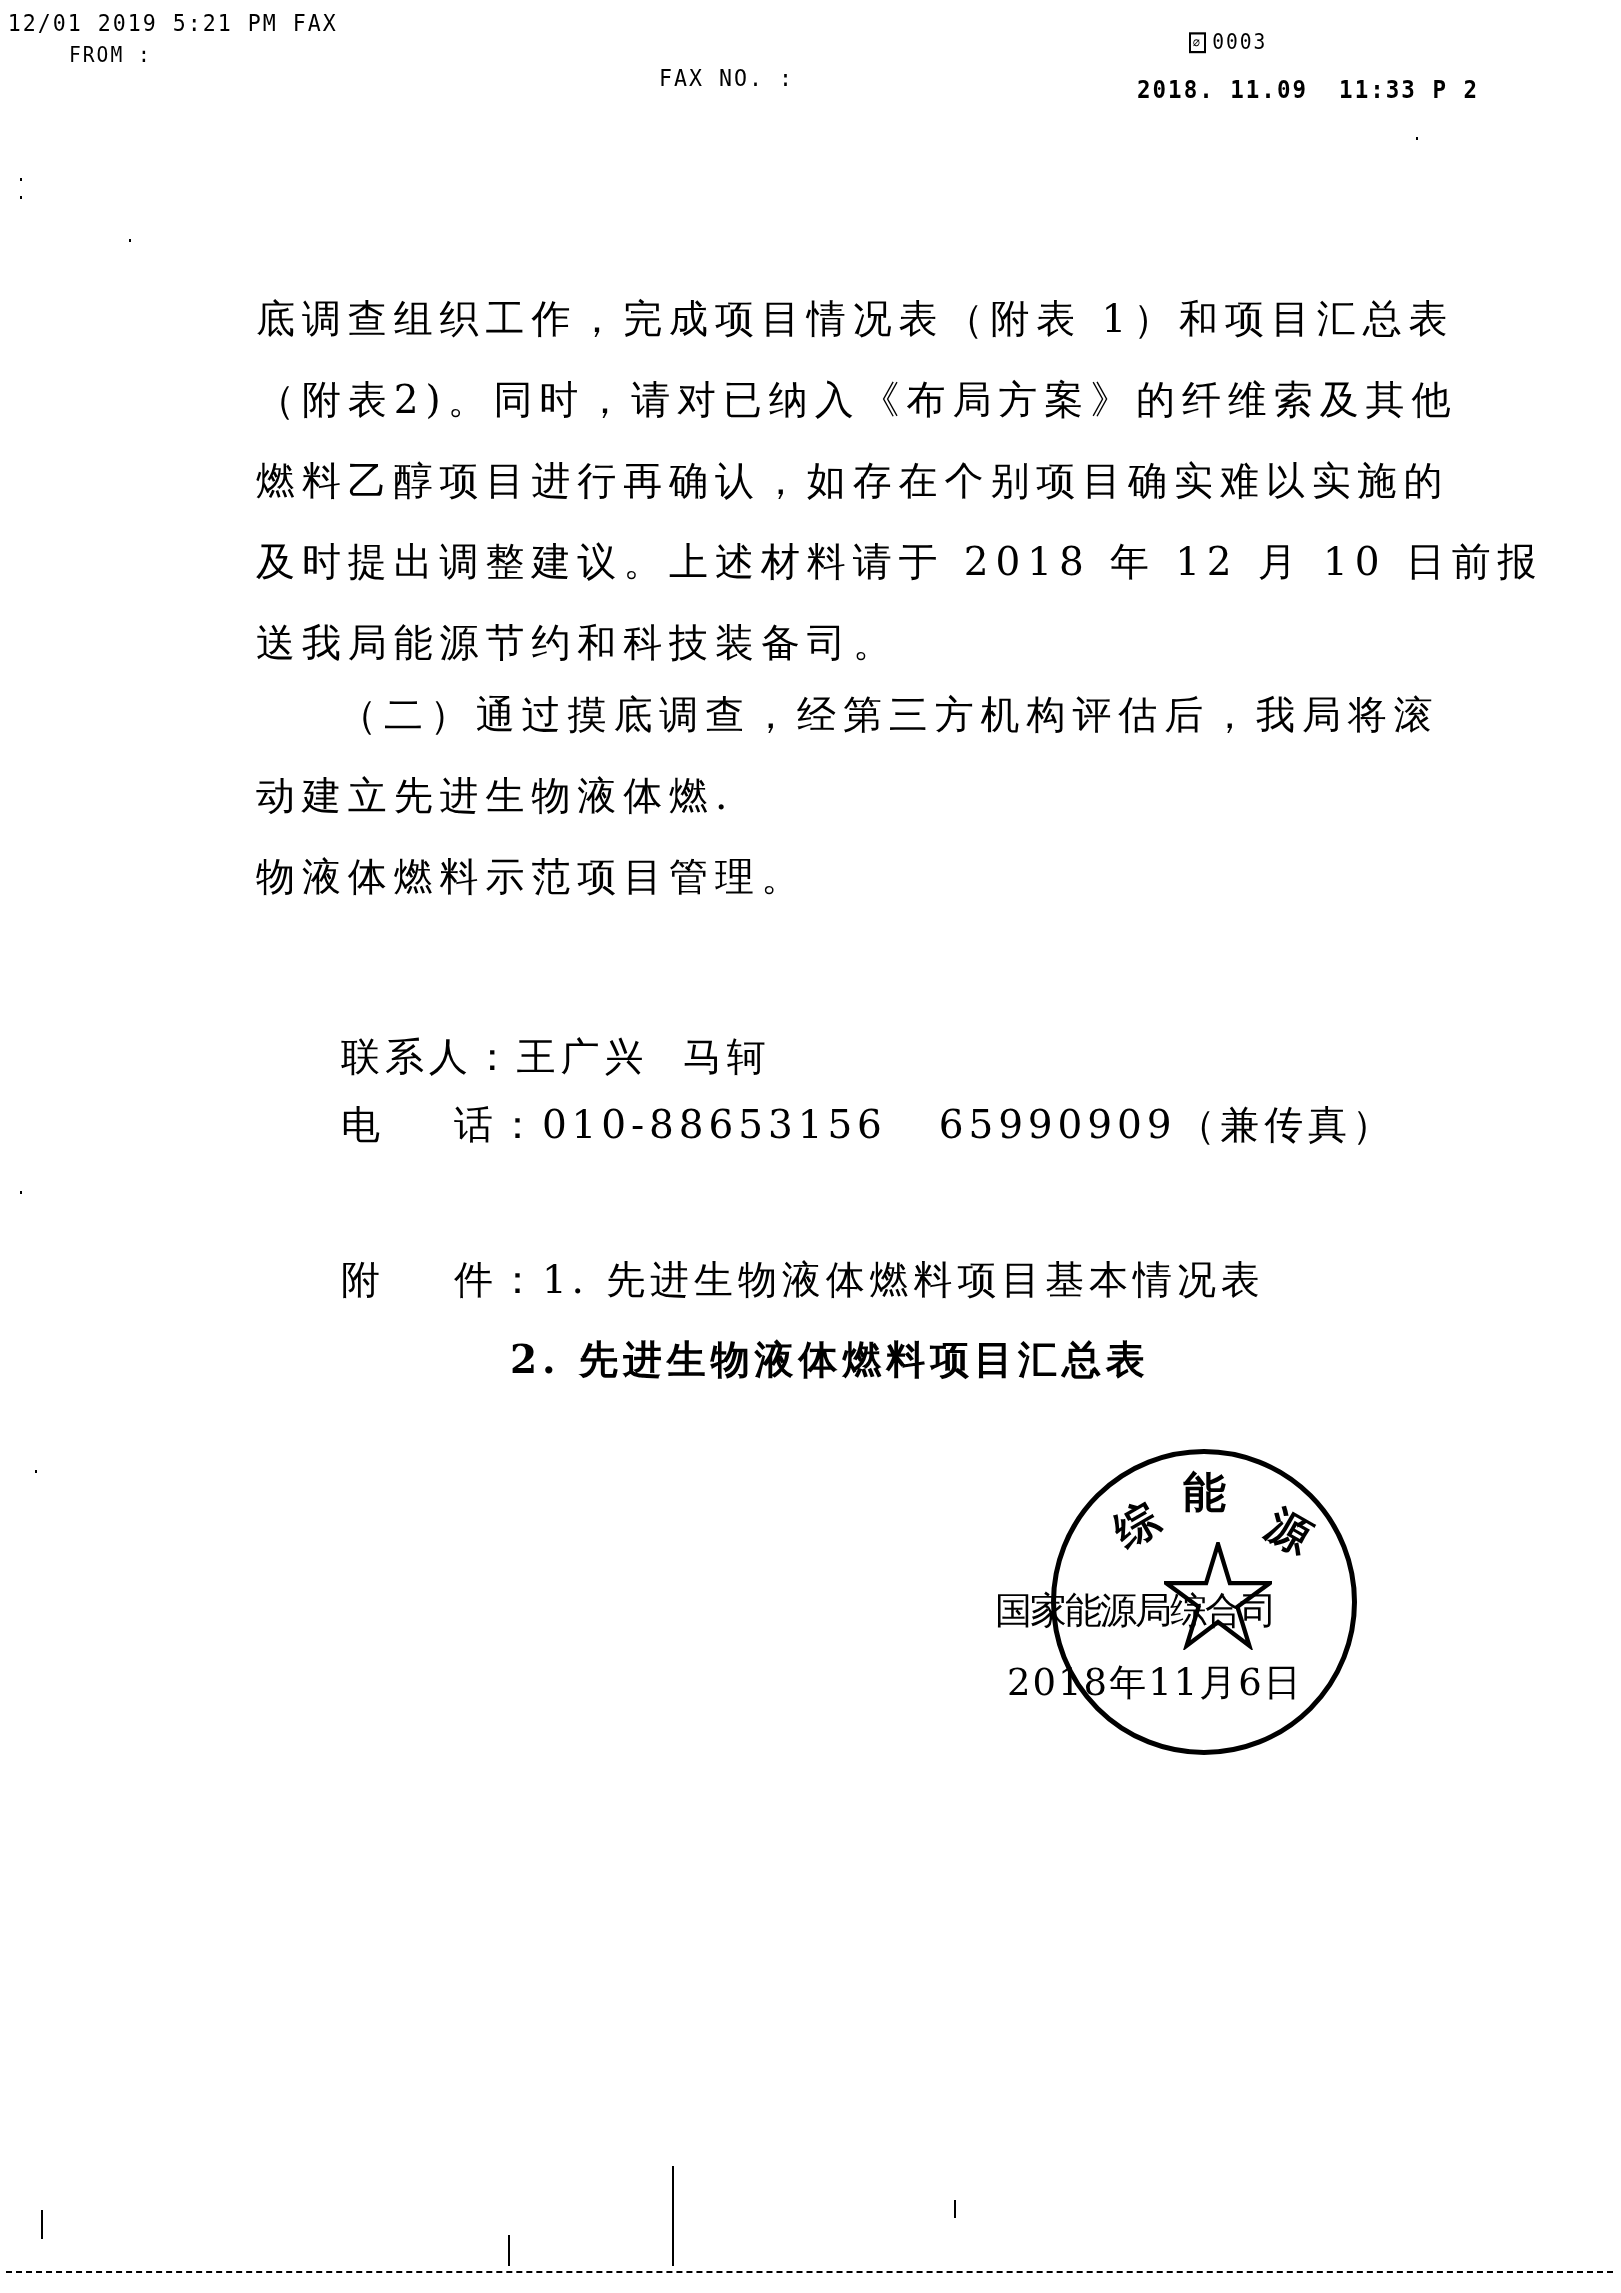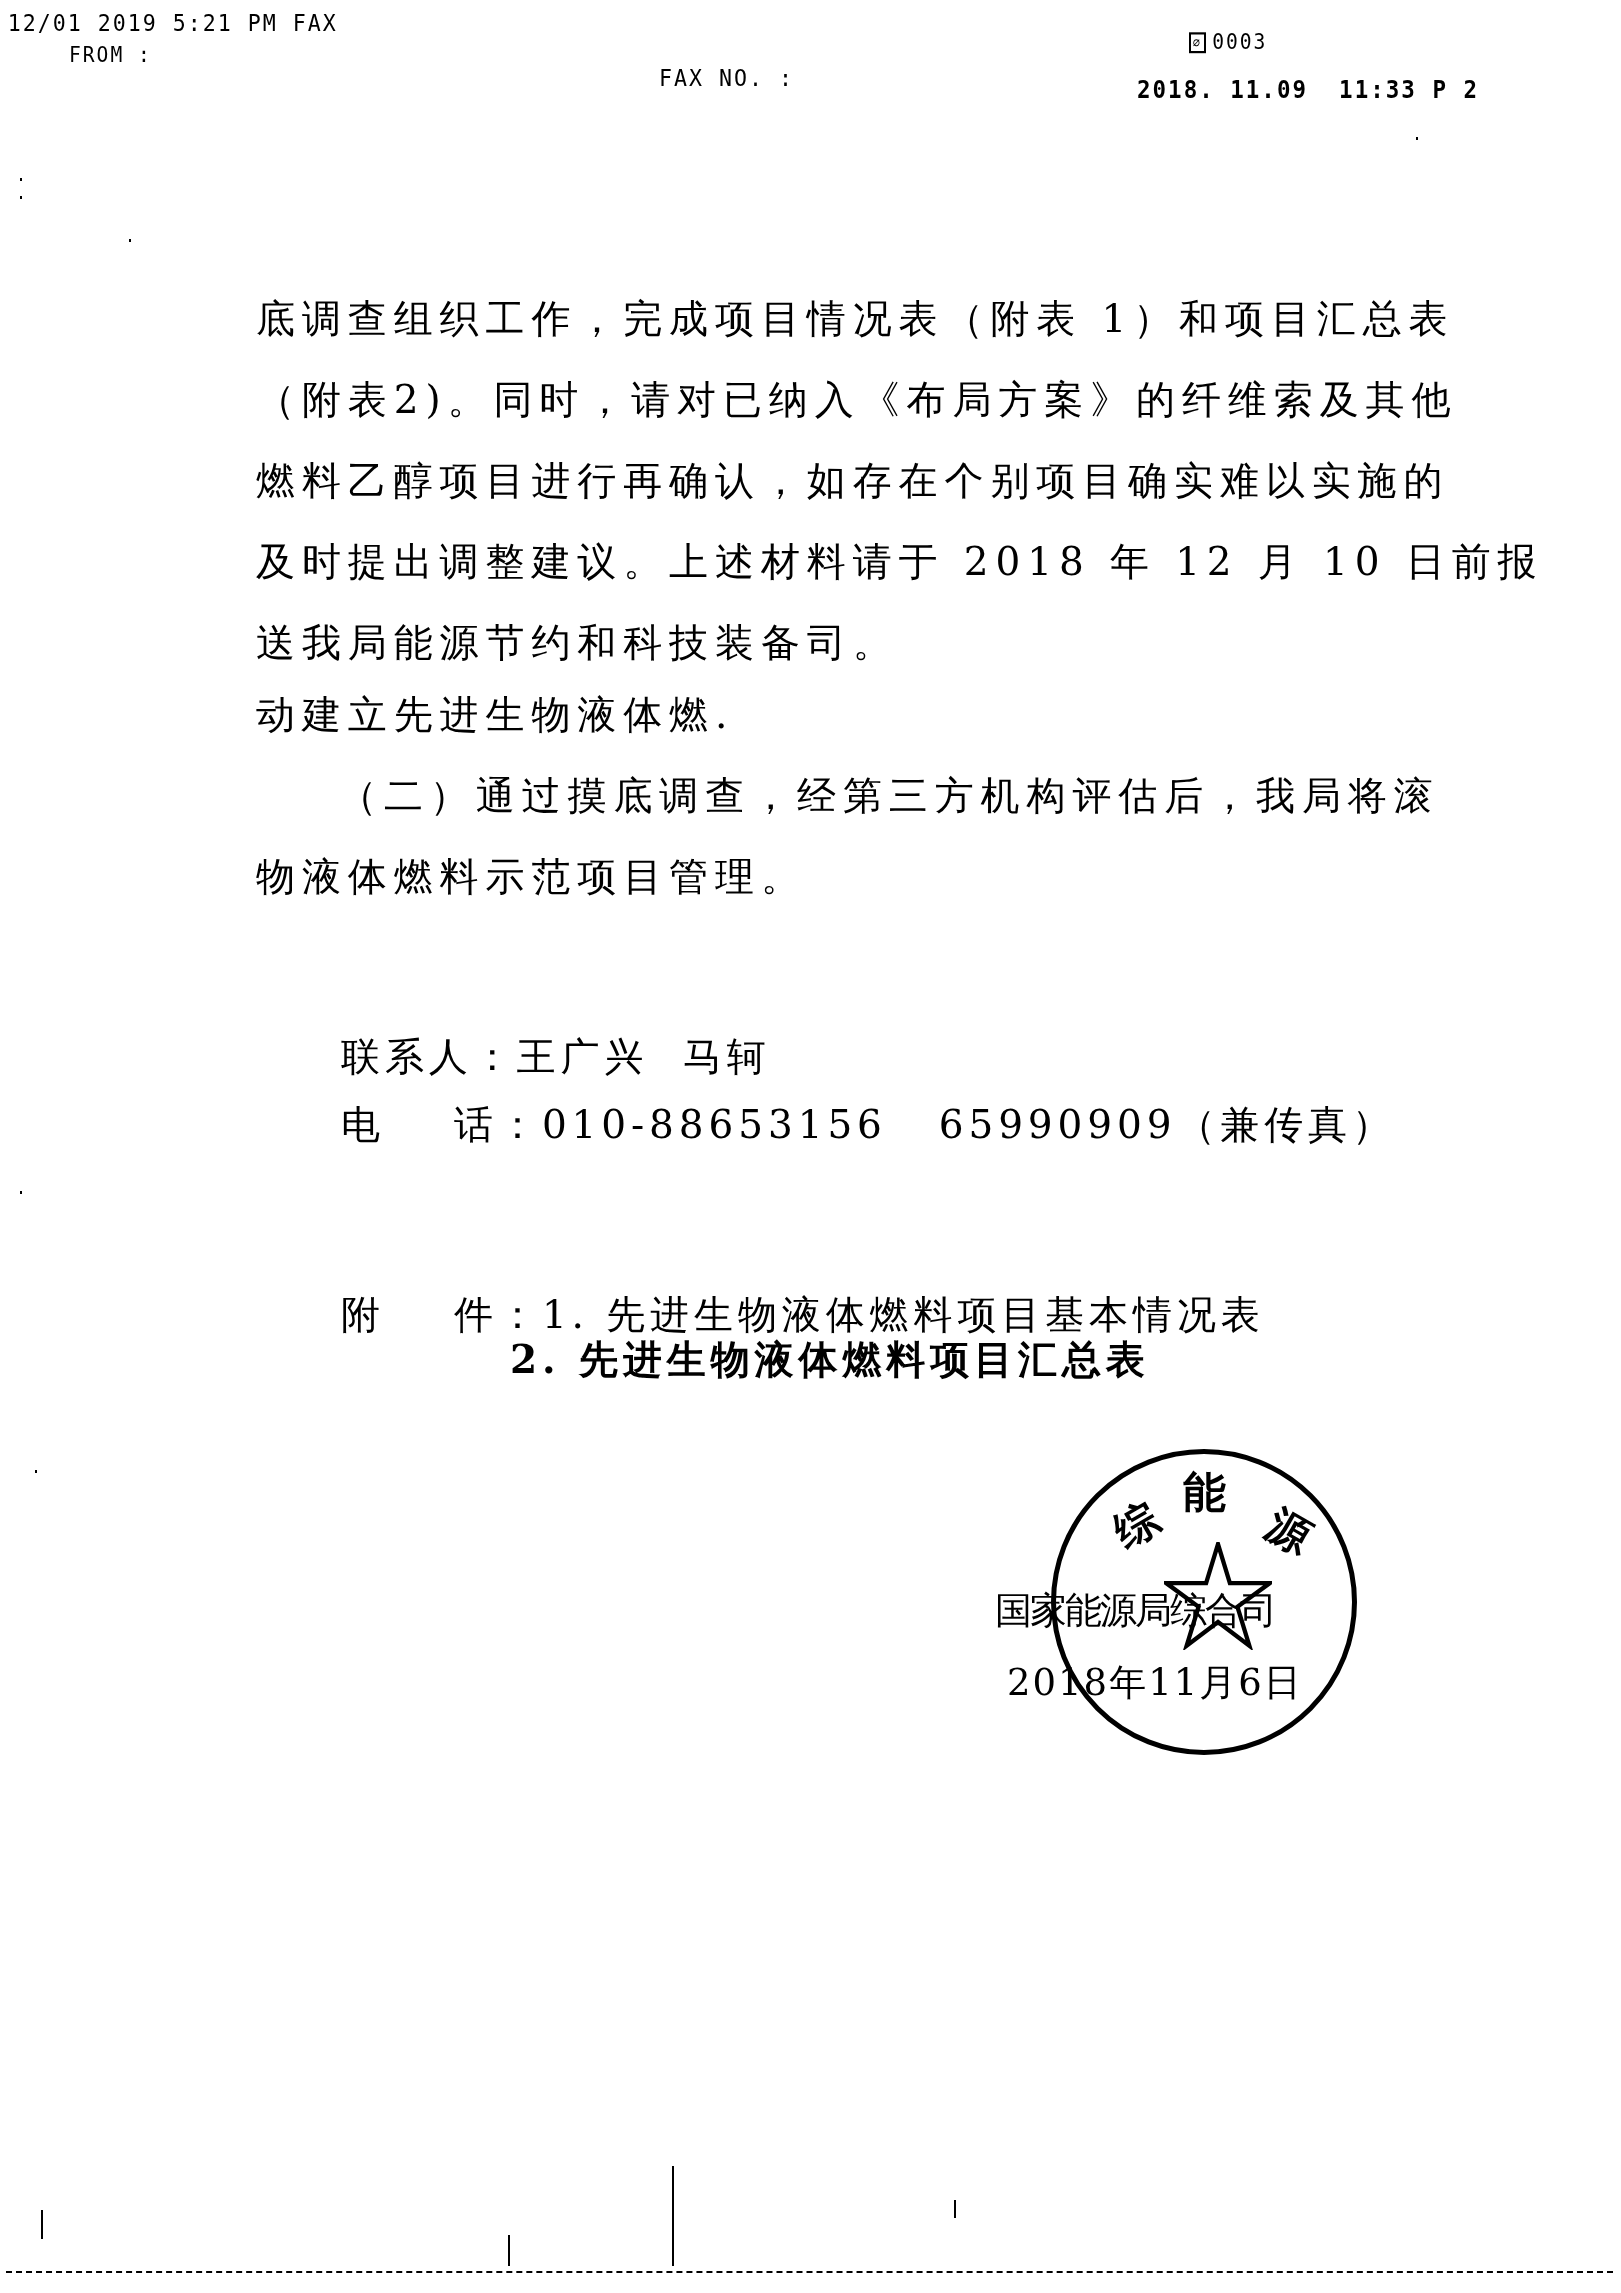--- a/index.html
+++ b/index.html
@@ -61,21 +61,21 @@
     .contact {
       position: absolute;
       left: 341px;
       font-family: "DejaVu Serif", "Liberation Serif", serif;
       font-size: 39px;
       letter-spacing: 4.9px;
       white-space: pre;
     }
     .contact-person { top: 1015px; margin-top: 15px; }
     .contact-phone { top: 1098px; }
-    .attach-1 { top: 1253px; margin-top: 35px; }
+    .attach-1 { top: 1253px; }
     .attach-2 { top: 1333px; left: 510px; font-weight: bold; }
 
     .seal {
       position: absolute;
       left: 1051px;
       top: 1449px;
       width: 306px;
       height: 306px;
       border: 5.9px solid #000;
       border-radius: 50%;
@@ -142,22 +142,22 @@
 
 <div class="text-block para1">
   <span class="line">底调查组织工作，完成项目情况表（附表 1）和项目汇总表</span>
   <span class="line">（附表2)。同时，请对已纳入《布局方案》的纤维索及其他</span>
   <span class="line">燃料乙醇项目进行再确认，如存在个别项目确实难以实施的</span>
   <span class="line">及时提出调整建议。上述材料请于 2018 年 12 月 10 日前报</span>
   <span class="line">送我局能源节约和科技装备司。</span>
 </div>
 
 <div class="text-block para2">
+  <span class="line indent">（二）通过摸底调查，经第三方机构评估后，我局将滚</span>
   <span class="line">动建立先进生物液体燃.</span>
-  <span class="line indent">（二）通过摸底调查，经第三方机构评估后，我局将滚</span>
 </div>
 
 <div class="text-block para3">
   <span class="line">物液体燃料示范项目管理。</span>
 </div>
 
 <div class="contact contact-person"><span>联系人：</span><span>王广兴  马轲</span></div>
 <div class="contact contact-phone"><span>电    话：</span><span>010-88653156   65990909（兼传真）</span></div>
 
 <div class="contact attach-1"><span>附    件：</span><span>1. 先进生物液体燃料项目基本情况表</span></div>

